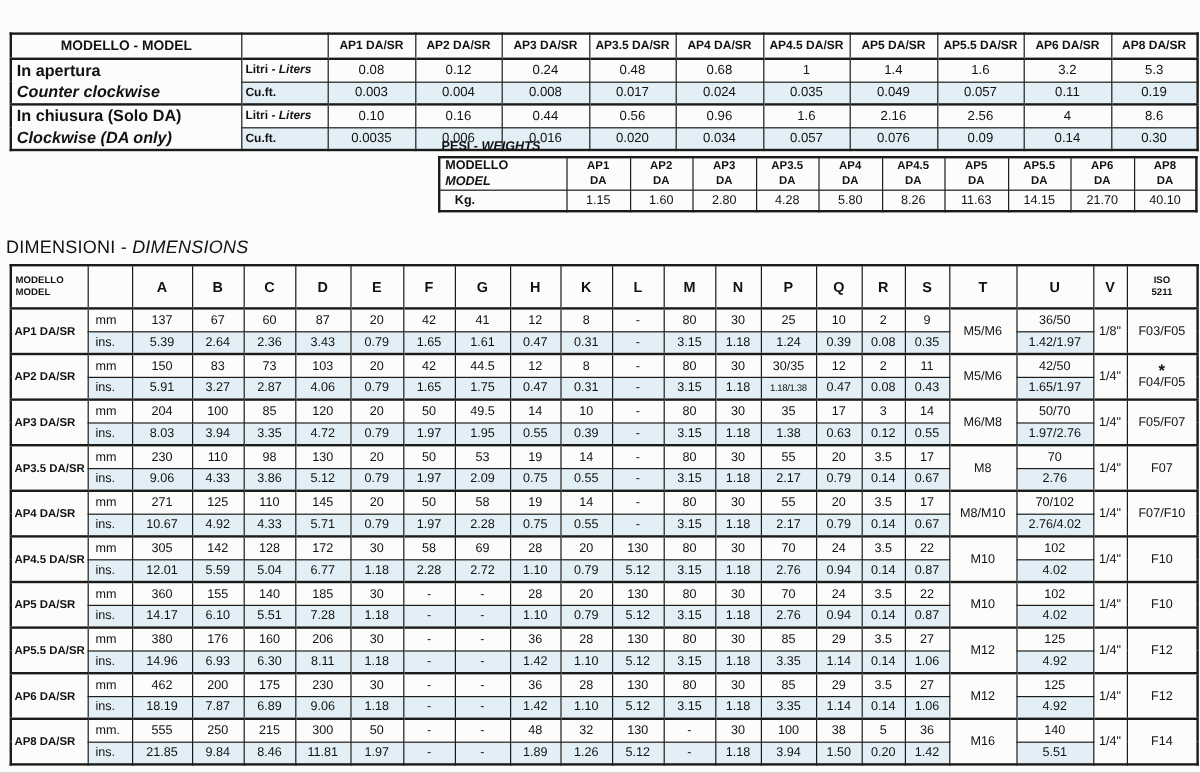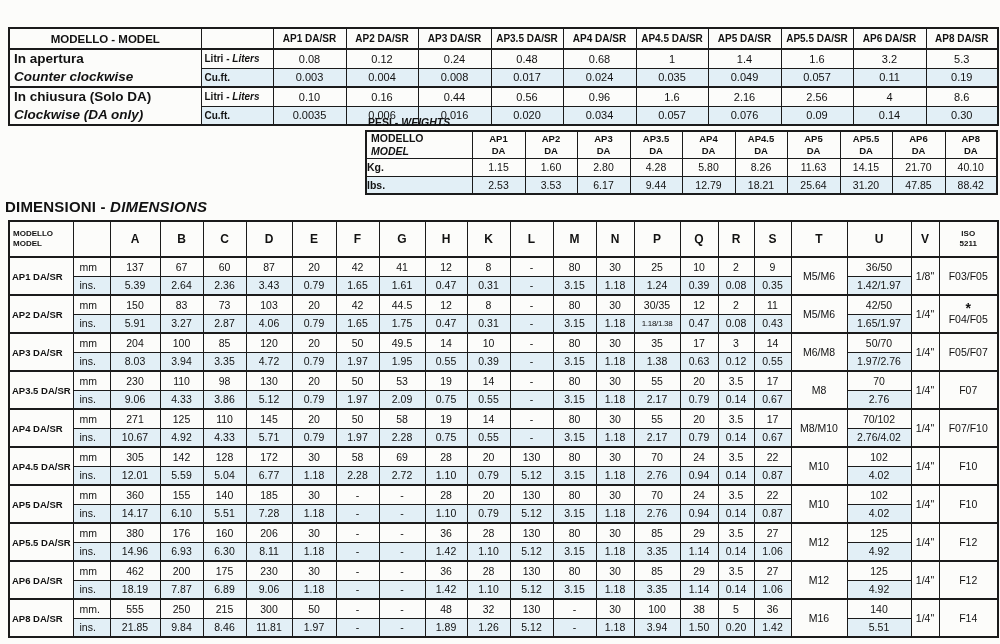--- a/index.html
+++ b/index.html
@@ -2,21 +2,21 @@
 <html><head>
 <meta charset="utf-8">
 <style>
   html,body{margin:0;padding:0;background:#9a9a9a;}
   .page{position:relative;width:1000px;height:644px;background:#fcfcfa;
         font-family:"Liberation Sans",sans-serif;color:#121212;overflow:hidden;}
   .it{font-style:italic;}
 
   .title-consumption{position:absolute;left:8px;top:5px;font-size:11.5px;font-weight:bold;letter-spacing:.2px;}
   .title-weights{font-size:10.5px;font-weight:bold;margin:0 0 2px 3px;}
-  .title-dimensions{position:absolute;left:5px;top:198px;font-size:15px;font-weight:bold;letter-spacing:.2px;}
+  .title-dimensions{position:absolute;left:5px;top:198px;font-size:15px;font-weight:normal;letter-spacing:.2px;}
 
   table{border-collapse:collapse;table-layout:fixed;}
   td{border:1px solid #1b1b1b;text-align:center;vertical-align:middle;
      padding:0 1px;overflow:hidden;white-space:nowrap;}
   .sh{background:#e2eff6;}
   tr.grp > td{border-top:2px solid #1b1b1b;}
 
   
   #consumption-table{position:absolute;left:8px;top:27px;width:989px;border:2px solid #1b1b1b;}
   #consumption-table tr{height:19px;}
@@ -30,21 +30,21 @@
   .c-val{font-size:11px;}
 
   
   #weights-block{position:absolute;left:365px;top:116px;}
   #weights-table{width:632px;border:2px solid #1b1b1b;}
   #weights-table tr{height:18px;}
   #weights-table tr.hdr{height:27px;}
   .w-modhead{font-weight:bold;font-size:10.5px;text-align:left;padding-left:4px;line-height:1.2;}
   .w-modhead .it{display:block;}
   .w-colhead{font-weight:bold;font-size:9.5px;line-height:1.25;}
-  .w-unit{font-weight:bold;font-size:10.5px;text-align:left;padding-left:0;}
+  .w-unit{font-weight:bold;font-size:10.5px;text-align:left;padding-left:12px;}
   .w-val{font-size:10.5px;}
 
   
   #dimensions-table{position:absolute;left:8px;top:220px;width:989px;border:2px solid #1b1b1b;}
   #dimensions-table tr{height:19px;}
   #dimensions-table tr.hdr{height:36px;}
   #dimensions-table tr.hdr > td{border-bottom:2px solid #1b1b1b;}
   .d-lethead{font-weight:bold;font-size:12px;}
   .d-modhead{font-weight:bold;font-size:8px;text-align:left;padding-left:3px;line-height:1.3;}
   .d-isohead{font-weight:bold;font-size:8px;line-height:1.25;}
@@ -224,33 +224,20 @@
             <td class="w-val">1.15</td>
             <td class="w-val">1.60</td>
             <td class="w-val">2.80</td>
             <td class="w-val">4.28</td>
             <td class="w-val">5.80</td>
             <td class="w-val">8.26</td>
             <td class="w-val">11.63</td>
             <td class="w-val">14.15</td>
             <td class="w-val">21.70</td>
             <td class="w-val">40.10</td>
-          </tr>
-          <tr>
-            <td class="w-unit sh">lbs.</td>
-            <td class="w-val sh">2.53</td>
-            <td class="w-val sh">3.53</td>
-            <td class="w-val sh">6.17</td>
-            <td class="w-val sh">9.44</td>
-            <td class="w-val sh">12.79</td>
-            <td class="w-val sh">18.21</td>
-            <td class="w-val sh">25.64</td>
-            <td class="w-val sh">31.20</td>
-            <td class="w-val sh">47.85</td>
-            <td class="w-val sh">88.42</td>
           </tr>
         </tbody>
     </table>
   </div>
 
   <div class="title-dimensions">
     <span>DIMENSIONI - </span><span class="it">DIMENSIONS</span>
   </div>
 
   <table id="dimensions-table">

